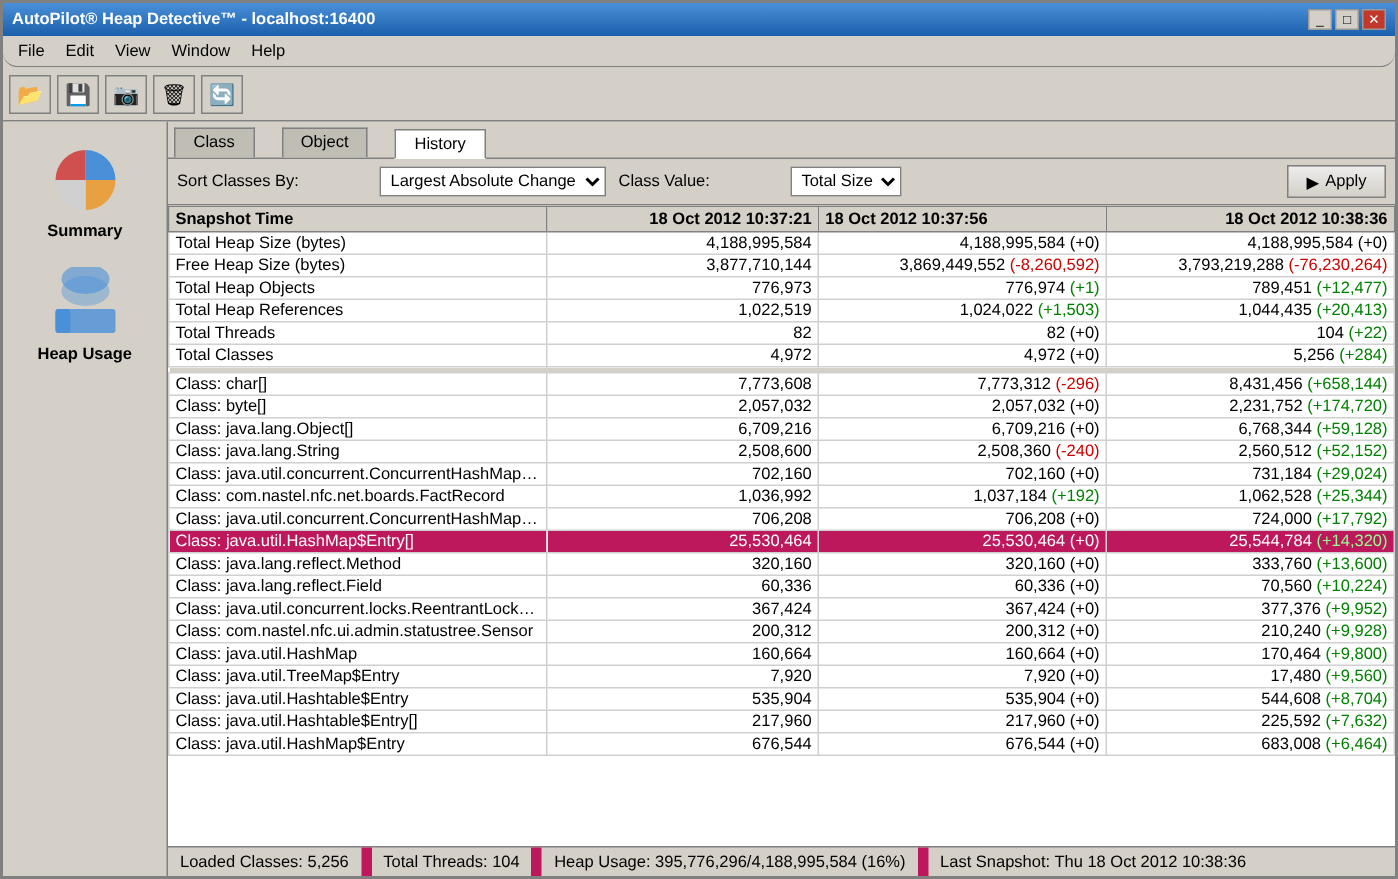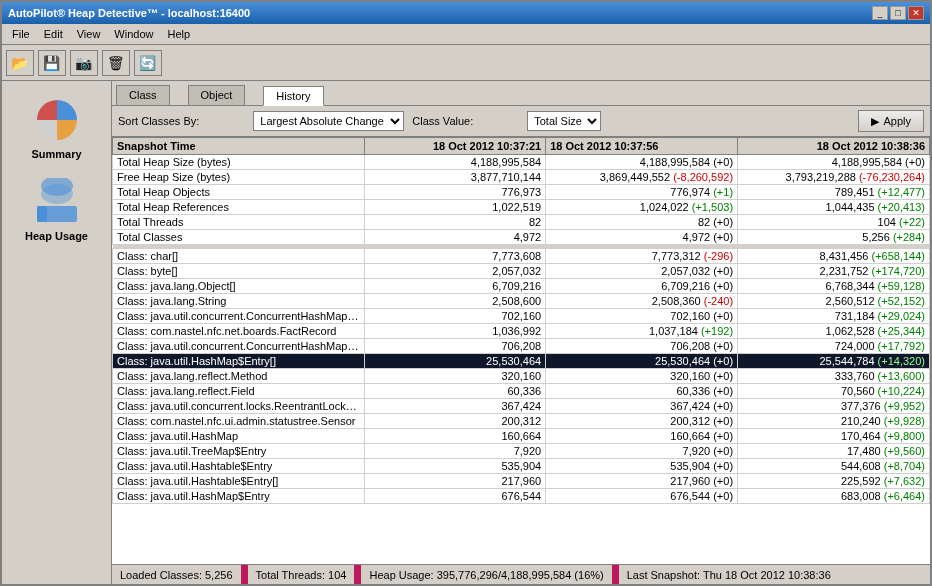--- a/index.html
+++ b/index.html
@@ -9,21 +9,21 @@
     .window { width: 932px; height: 586px; display: flex; flex-direction: column; border: 2px solid #808080; background: #d4d0c8; }
     .title-bar { background: linear-gradient(to bottom, #4a90d9, #1a5faa); color: white; padding: 4px 6px; display: flex; align-items: center; justify-content: space-between; height: 22px; }
     .title-bar-text { font-size: 11px; font-weight: bold; }
     .title-bar-controls { display: flex; gap: 2px; }
     .title-btn { width: 16px; height: 14px; border: 1px solid #999; font-size: 9px; cursor: pointer; display: flex; align-items: center; justify-content: center; color: #000; }
     .title-btn.minimize { background: #d4d0c8; }
     .title-btn.maximize { background: #d4d0c8; }
     .title-btn.close { background: #c0392b; color: white; }
 
     
-    .menu-bar { background: #d4d0c8; border-bottom: 1px solid #808080; padding: 2px 4px; display: flex; gap: 2px; }
+    .menu-bar { background: #d4d0c8; border-bottom: 1px solid #808080; padding: 2px 4px; display: flex; gap: 2px; border-radius: 10px; }
     .menu-item { padding: 2px 6px; font-size: 11px; cursor: pointer; }
 
     
     .toolbar { background: #d4d0c8; border-bottom: 1px solid #808080; padding: 3px 4px; display: flex; gap: 4px; align-items: center; height: 36px; }
     .toolbar-btn { width: 28px; height: 26px; background: #d4d0c8; border: 1px solid #808080; cursor: pointer; display: flex; align-items: center; justify-content: center; font-size: 14px; }
 
     
     .main-content { display: flex; flex: 1; overflow: hidden; }
 
     
@@ -50,21 +50,21 @@
     .controls-bar { display: flex; align-items: center; padding: 4px 6px; background: #d4d0c8; border-bottom: 1px solid #808080; gap: 8px; }
     .controls-label { font-size: 11px; }
     .sort-select { height: 20px; font-size: 11px; border: 1px solid #808080; background: white; padding: 0 2px; margin-left: 46px; }
     .apply-btn { margin-left: auto; padding: 2px 12px; background: linear-gradient(to bottom, #ececec, #d4d0c8); border: 1px solid #808080; font-size: 11px; cursor: pointer; display: flex; align-items: center; gap: 4px; height: 22px; }
 
     
     .table-wrapper { flex: 1; overflow-y: auto; overflow-x: hidden; background: white; }
     table { width: 100%; border-collapse: collapse; table-layout: fixed; }
     th { background: #d4d0c8; border: 1px solid #808080; padding: 2px 4px; text-align: left; font-size: 11px; font-weight: bold; position: sticky; top: 0; z-index: 10; white-space: nowrap; overflow: hidden; }
     td { border: 1px solid #d0d0d0; padding: 1px 4px; font-size: 11px; white-space: nowrap; overflow: hidden; text-overflow: ellipsis; }
-    tr.selected td { background: #0f172a; color: white; }
+    tr.selected td { background: #be185d; color: white; }
     tr.selected td span.positive { color: #90ff90; }
     .col-snapshot { width: 230px; }
     .col-v1 { width: 165px; text-align: right; }
     .col-v2 { width: 175px; text-align: left; }
     .col-v3 { width: 175px; text-align: right; }
     td.num { text-align: right; }
     span.positive { color: #008000; }
     span.negative { color: #cc0000; }
 
     

